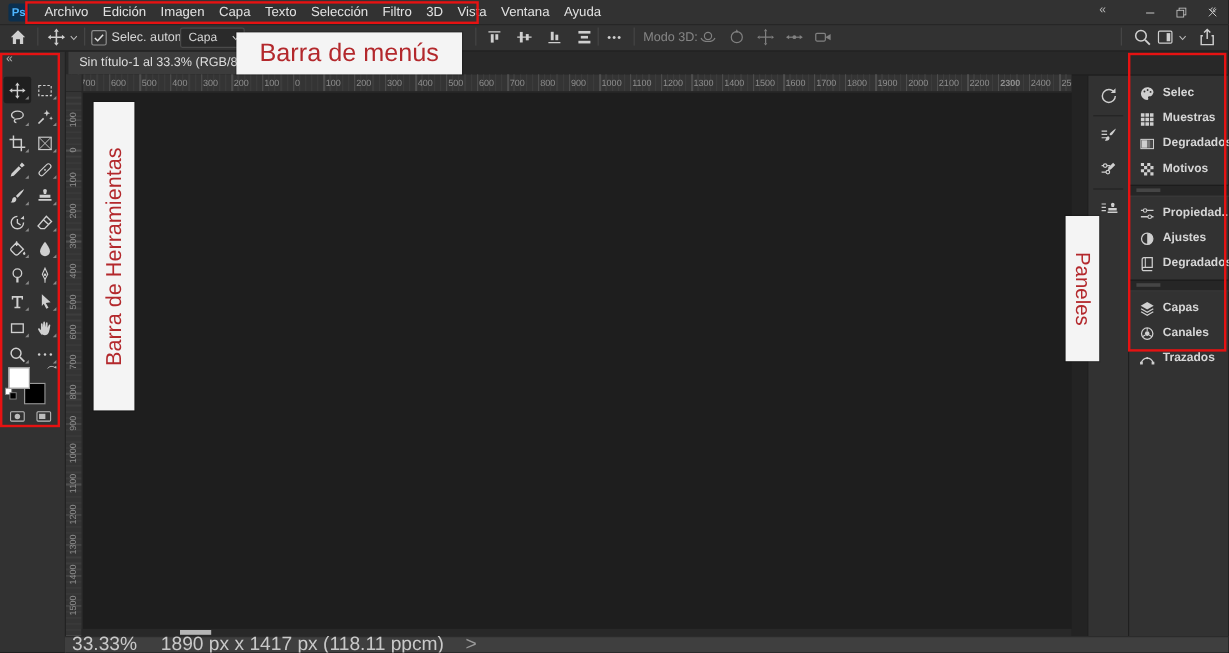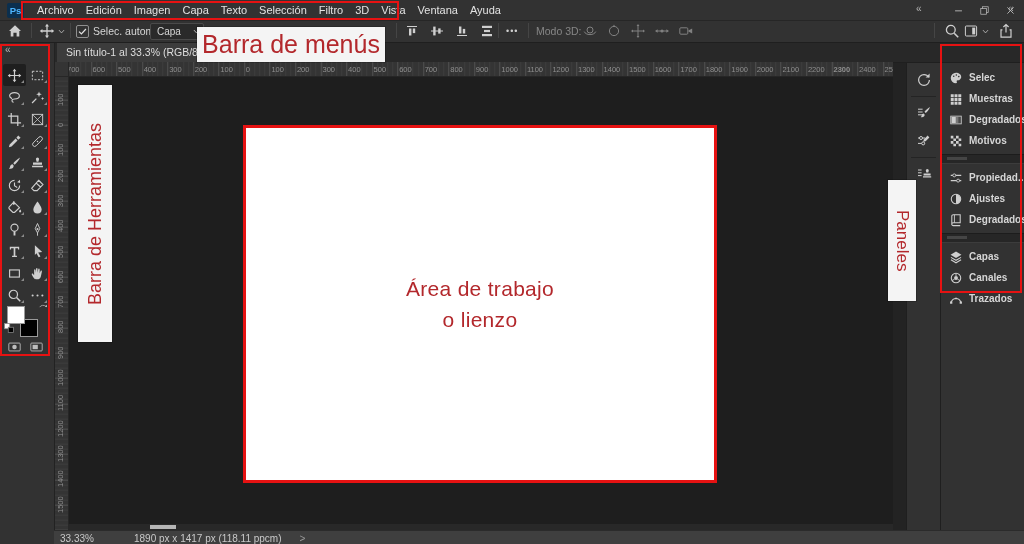--- a/index.html
+++ b/index.html
@@ -95,33 +95,33 @@
             border-left:1px solid #1f1f1f;padding-top:5px;box-sizing:border-box;}
   .panel-item{display:flex;align-items:center;gap:6px;height:21px;padding-left:8px;
               color:#d6d6d6;font-size:10px;font-weight:bold;white-space:nowrap;}
   .panel-item .icon{width:14px;height:14px;flex:0 0 14px;color:#cfcfcf;}
   .panel-divider{height:8px;background:#262626;border-top:1px solid #1c1c1c;border-bottom:1px solid #3c3c3c;
                  margin:3px 0;position:relative;}
   .panel-grip{position:absolute;left:6px;top:2px;width:20px;height:3px;background:#454545;}
 
   
   .statusbar{position:absolute;left:54px;top:530px;width:970px;height:14px;background:#3f3f3f;
-             border-top:1px solid #2b2b2b;display:flex;align-items:center;font-size:10px;color:#c9c9c9;z-index:3;}
+             border-top:1px solid #2b2b2b;display:flex;align-items:center;font-size:16px;color:#c9c9c9;z-index:3;}
   .status-zoom{margin-left:6px;width:62px;}
   .status-info{margin-left:12px;}
   .status-chevron{margin-left:18px;color:#9a9a9a;}
 
   
   .ann-box{position:absolute;border:2px solid var(--accent);z-index:40;pointer-events:none;}
   .ann-menu{left:21px;top:1px;width:374px;height:15px;}
   .ann-toolbar{left:0px;top:44px;width:46px;height:308px;}
   .ann-panels{left:940px;top:44px;width:78px;height:245px;}
   .ann-label{position:absolute;background:#f4f4f4;color:var(--ann-red);z-index:50;display:flex;
              align-items:center;justify-content:center;box-shadow:0 0 0 1px rgba(0,0,0,.18);}
-  .label-menu{left:197px;top:27px;width:188px;height:35px;font-size:25px;}
+  .label-menu{left:197px;top:27px;width:188px;height:35px;font-size:21px;}
   .label-toolbar{left:78px;top:85px;width:34px;height:257px;font-size:18px;writing-mode:vertical-rl;transform:rotate(180deg);}
   .label-panels{left:888px;top:180px;width:28px;height:121px;font-size:17px;writing-mode:vertical-rl;}
 </style>
 </head>
 <body>
 
 <div class="app" style="--accent: #e61212; --ann-red: #b3282c;">
 
   <div class="menubar">
     <div class="ps-logo">Ps</div>
@@ -341,24 +341,20 @@
       <span class="vr-label" style="top: 314.3px;">1100</span>
       <span class="vr-label" style="top: 339.6px;">1200</span>
       <span class="vr-label" style="top: 364.9px;">1300</span>
       <span class="vr-label" style="top: 390.2px;">1400</span>
       <span class="vr-label" style="top: 415.5px;">1500</span>
     </div>
   <div class="hscroll">
     <div class="hscroll-thumb"></div>
   </div>
 
-  <div class="canvas">
-    <div class="canvas-text">Área de trabajo
-o lienzo</div>
-  </div>
 
   <div class="toolbar-col">
     <span class="collapse tb-collapse">«</span>
     <div class="tool-grid" id="tool-grid">
         <div class="tool selected">
           <svg viewBox="0 0 16 16" class="icon">
             <path fill="currentColor" d="M8 .8 10 3.4H6zM8 15.2 6 12.6h4zM.8 8 3.4 6v4zM15.2 8 12.6 10V6z"></path>
             <path stroke="currentColor" stroke-width="1.3" d="M8 3v10M3 8h10"></path>
           </svg>
         </div>

